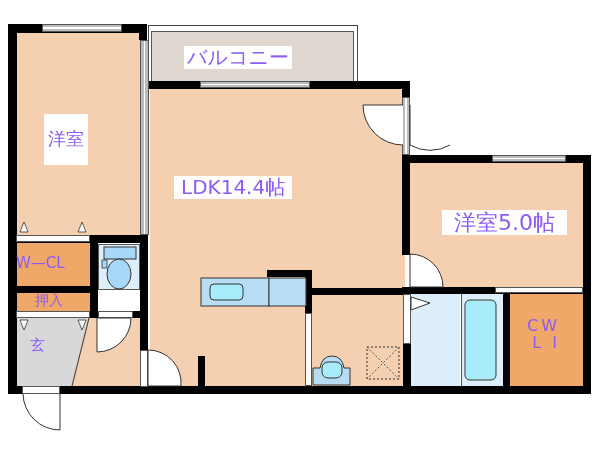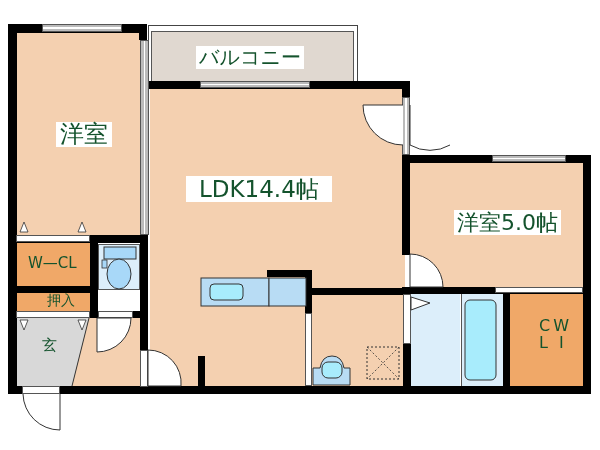--- a/index.html
+++ b/index.html
@@ -1,19 +1,19 @@
 <!DOCTYPE html>
 <html><head>
 <meta charset="utf-8">
 <style>
   html,body{margin:0;padding:0;background:#ffffff;}
   body{width:600px;height:450px;position:relative;overflow:hidden;font-family:"DejaVu Sans",sans-serif;}
   .wall{position:absolute;background:#000;}
   .room{position:absolute;}
-  .label{position:absolute;background:#fff;color:#14532d;white-space:nowrap;line-height:1.05;margin-left:12px;}
+  .label{position:absolute;background:#fff;color:#8b5cf6;white-space:nowrap;line-height:1.05;}
   .win{position:absolute;background:#a8a8a8;border:1px solid #555;box-sizing:border-box;}
   .win.v{background:linear-gradient(90deg,#bbb 0,#bbb 40%,#fff 40%,#fff 60%,#bbb 60%);}
   .win.h{background:linear-gradient(180deg,#bbb 0,#bbb 40%,#fff 40%,#fff 60%,#bbb 60%);}
   svg{position:absolute;left:0;top:0;}
 </style>
 </head>
 <body>
 
 <div class="room" style="left:16px;top:32px;width:126px;height:206px;background:#f4d0b0;"></div>
 <div class="room" style="left:148px;top:25px;width:210px;height:58px;background:#fff;border:1px solid #444;box-sizing:border-box;"></div>
@@ -102,25 +102,25 @@
 
   <rect x="367" y="347" width="32" height="32" fill="none" stroke="#333" stroke-width="1" stroke-dasharray="2,2"></rect>
   <line x1="367" y1="347" x2="399" y2="379" stroke="#333" stroke-width="0.8" stroke-dasharray="2,2"></line>
   <line x1="399" y1="347" x2="367" y2="379" stroke="#333" stroke-width="0.8" stroke-dasharray="2,2"></line>
 
   <rect x="465" y="300" width="31" height="80" rx="5" fill="#a8ecfc" stroke="#333" stroke-width="1"></rect>
 
   <line x1="89" y1="318" x2="72" y2="386" stroke="#333" stroke-width="1"></line>
 </svg>
 
-<div class="label" style="left:44px;top:122px;font-size:24px;padding:0 4px;">
+<div class="label" style="left:44px;top:114px;font-size:18px;padding:16px 4px;">
   <div>洋室</div>
 </div>
 <div class="label" style="left:184px;top:46px;font-size:20px;padding:1px 3px;">バルコニー</div>
-<div class="label" style="left:174px;top:176px;font-size:23px;padding:1px 13px;">LDK14.4帖</div>
-<div class="label" style="left:442px;top:210px;font-size:22px;padding:1px 3px;">洋室5.0帖</div>
+<div class="label" style="left:174px;top:176px;font-size:20px;padding:1px 7px;">LDK14.4帖</div>
+<div class="label" style="left:442px;top:210px;font-size:22px;padding:1px 12px;">洋室5.0帖</div>
 <div class="label" style="left:16px;top:256px;font-size:15px;background:transparent;text-align:right;">W—CL</div>
 <div class="label" style="left:35px;top:293px;font-size:14px;background:transparent;">押入</div>
 <div class="label" style="left:30px;top:338px;font-size:15px;background:transparent;">玄</div>
-<div class="label" style="left:527px;top:318px;font-size:16px;background:transparent;text-align:left;letter-spacing:3px;">
+<div class="label" style="left:527px;top:318px;font-size:16px;background:transparent;text-align:right;letter-spacing:3px;">
   <div>CW</div>
   <div>L I</div>
 </div>
 
 </body></html>

